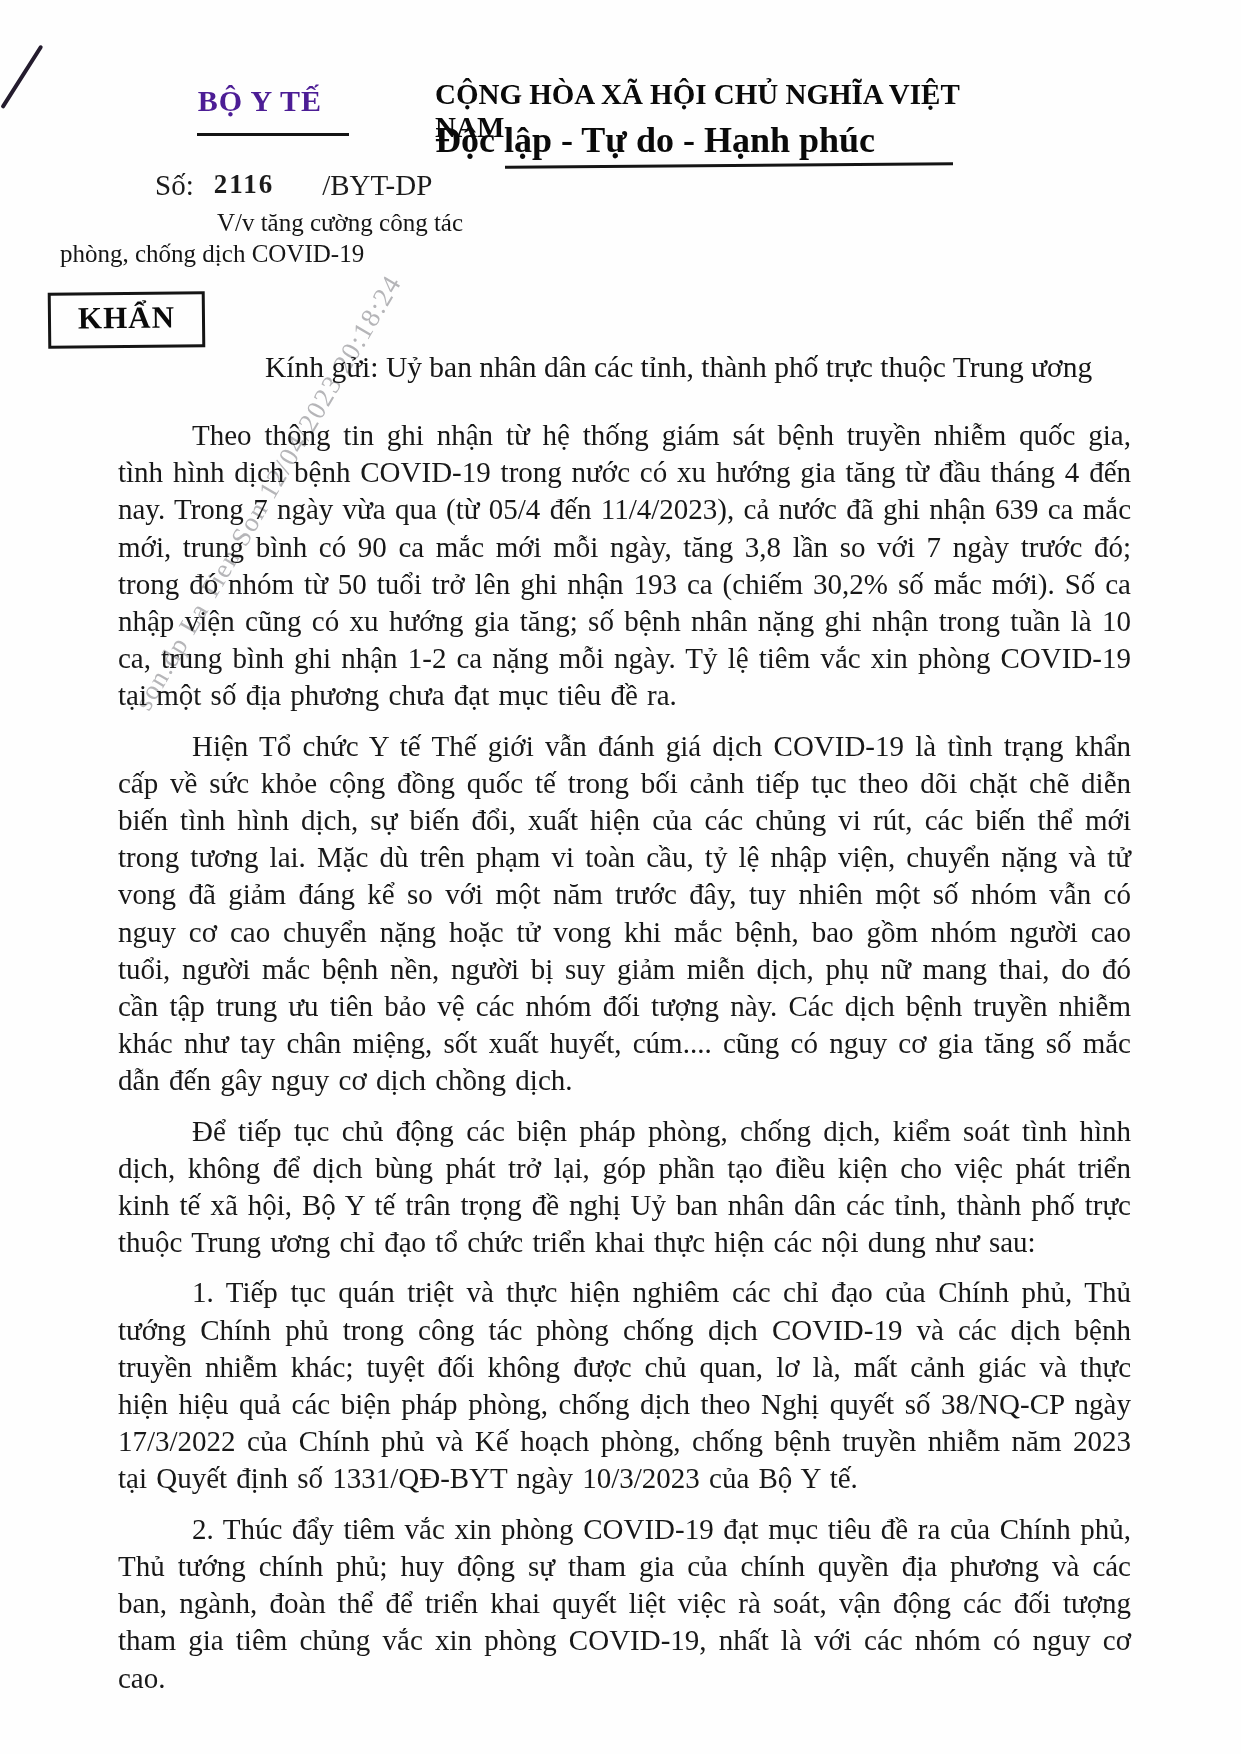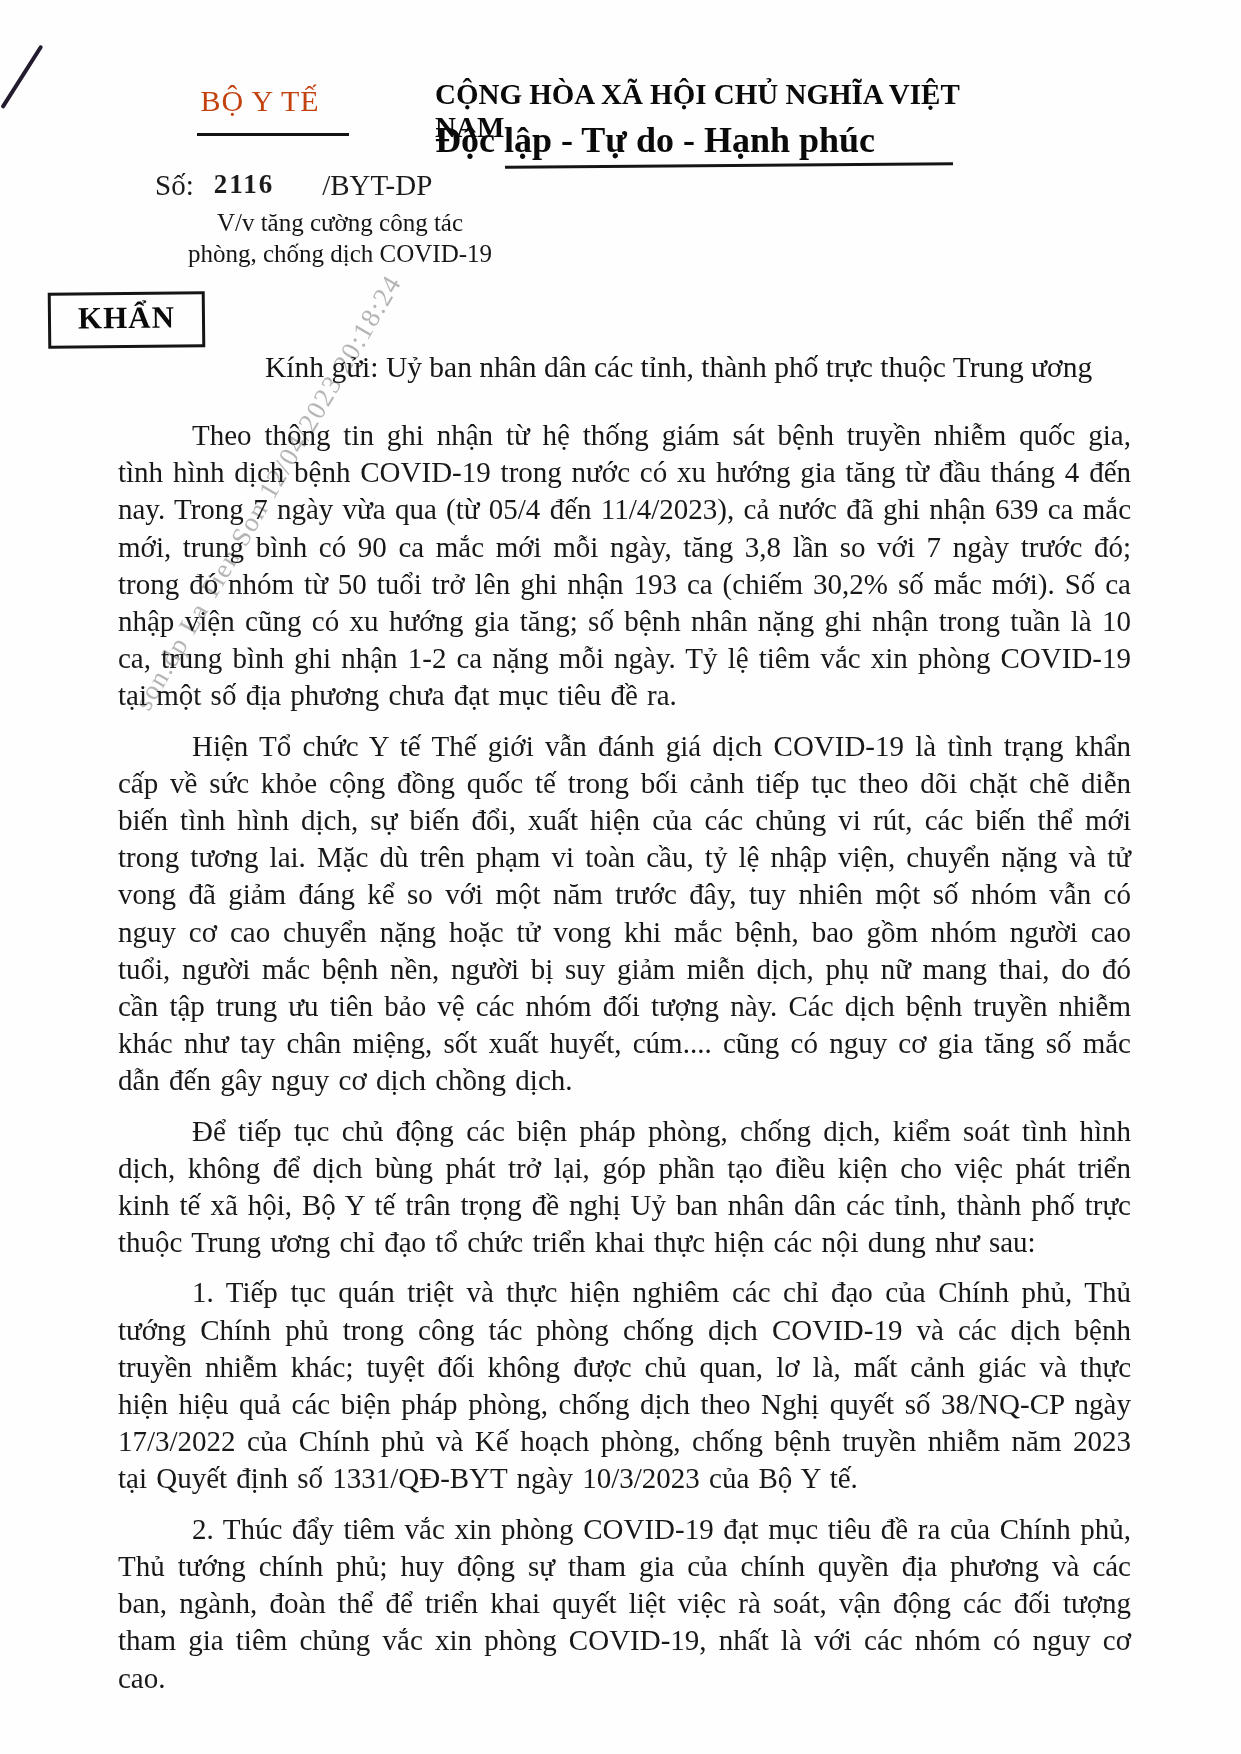--- a/index.html
+++ b/index.html
@@ -27,38 +27,38 @@
     transform-origin:0 0;
     font-size:27px;
     letter-spacing:1.5px;
     color:rgba(120,120,125,0.55);
     white-space:nowrap;
     z-index:1;
   }
   .hdr{position:absolute;z-index:2;}
   .org-name{
     left:40px;top:84px;width:440px;
-    text-align:center;font-weight:normal;font-size:30px;letter-spacing:1px;color:#c2410c;
+    text-align:center;font-weight:bold;font-size:30px;letter-spacing:1px;color:#4c1d95;
   }
   .org-underline{
     left:197px;top:133px;width:152px;height:3px;background:#141414;
   }
   .doc-number{
     left:155px;top:169px;font-size:29px;white-space:nowrap;
   }
   .doc-number .num{
     display:inline-block;margin:0 48px 0 20px;font-size:27px;transform:translateY(-2px);
     letter-spacing:2px;
     font-weight:bold;
   }
   .subject-1{
     left:60px;top:209px;width:560px;text-align:center;font-size:25px;color:#161616;
   }
   .subject-2{
-    left:60px;top:240px;width:560px;text-align:center;font-size:25px;color:#161616;
+    left:60px;top:240px;width:560px;font-size:25px;color:#161616;
   }
   .urgency-box{
     left:48px;top:292px;
     border:3px solid #151515;
     padding:5px 27px 9px 27px;
     font-weight:bold;font-size:31px;letter-spacing:1px;color:#0b0b0b;
     transform:rotate(-0.6deg);
     background:transparent;
   }
   .nat-1{

